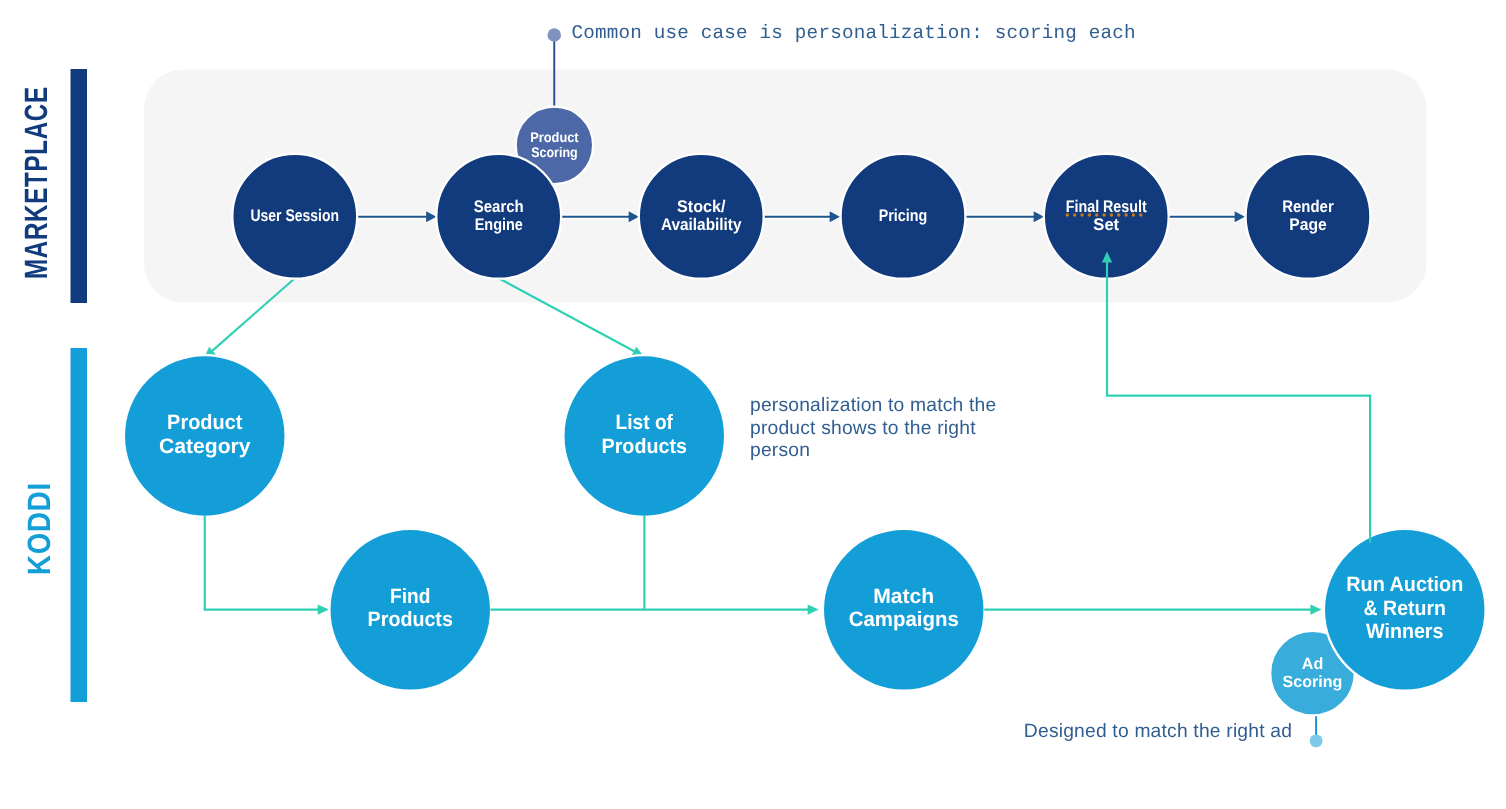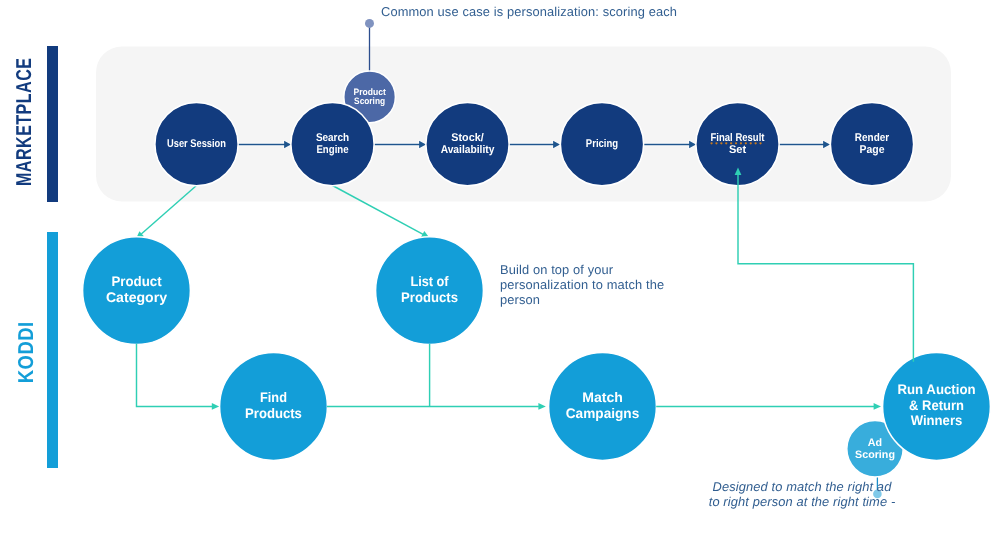--- a/index.html
+++ b/index.html
@@ -138,25 +138,24 @@
         <polygon points="545.8,406.4 538.4,409.79999999999995 538.4,403" fill="#2FCFB4"></polygon>
         <polyline points="429.6,343.8 429.6,406.4" fill="none" stroke="#2FCFB4" stroke-width="1.45" stroke-linejoin="miter"></polyline>
         <polyline points="656.2,406.4 874.1,406.4" fill="none" stroke="#2FCFB4" stroke-width="1.45" stroke-linejoin="miter"></polyline>
         <polygon points="881,406.4 873.6,409.79999999999995 873.6,403" fill="#2FCFB4"></polygon>
         <polyline points="913.4,361.8 913.4,263.8 738,263.8 738,174.5" fill="none" stroke="#2FCFB4" stroke-width="1.45" stroke-linejoin="miter"></polyline>
         <polygon points="738,167.6 741.4,175 734.6,175" fill="#2FCFB4"></polygon>
       </g>
     </svg>
     <div class="lane-label" style="color: rgb(18, 59, 126); font-size: 21.5px; left: 0px; top: 0px; transform: translate(12.4px, 186px) rotate(-90deg) scale(0.7495, 1);">MARKETPLACE</div>
     <div class="lane-label" style="color: rgb(19, 158, 216); font-size: 21.5px; left: 0px; top: 0px; transform: translate(14.2px, 383.3px) rotate(-90deg) scale(0.8578, 1);">KODDI</div>
-    <div class="annotation" style="left: 381px; top: 4px;">
+    <div class="annotation" style="left: 381px; top: 14px; font-family: Liberation Mono, monospace;">
       <div>Common use case is personalization: scoring each</div>
     </div>
     <div class="annotation" style="left: 500px; top: 262px;">
-      <div>Build on top of your</div>
       <div>personalization to match the</div>
+      <div>product shows to the right</div>
       <div>person</div>
     </div>
-    <div class="annotation center" style="left: 622px; top: 479px; width: 360px; font-style: italic;">
+    <div class="annotation center" style="left: 592px; top: 479px; width: 360px;">
       <div>Designed to match the right ad</div>
-      <div>to right person at the right time -</div>
     </div>
   </div>
 
 </body></html>

